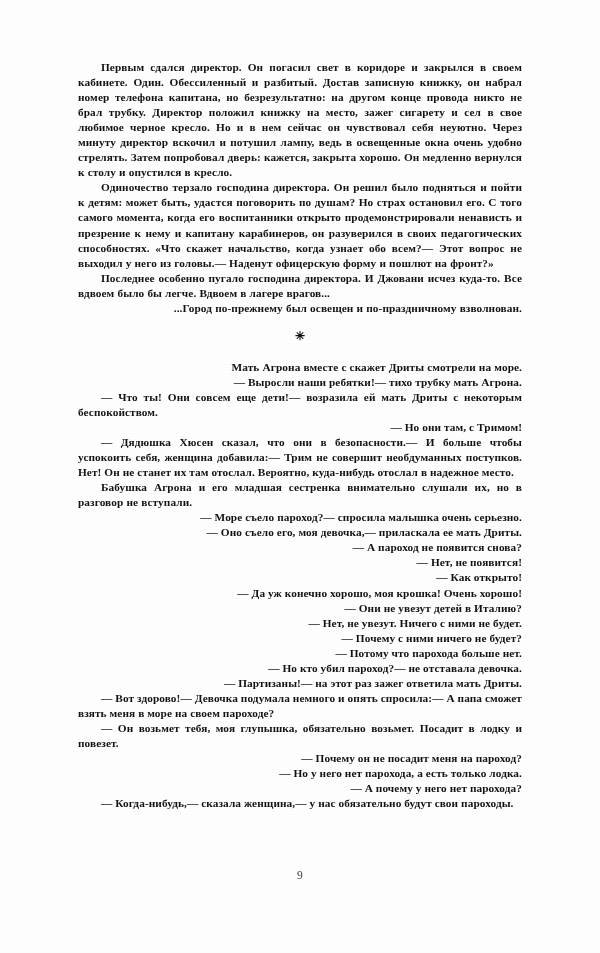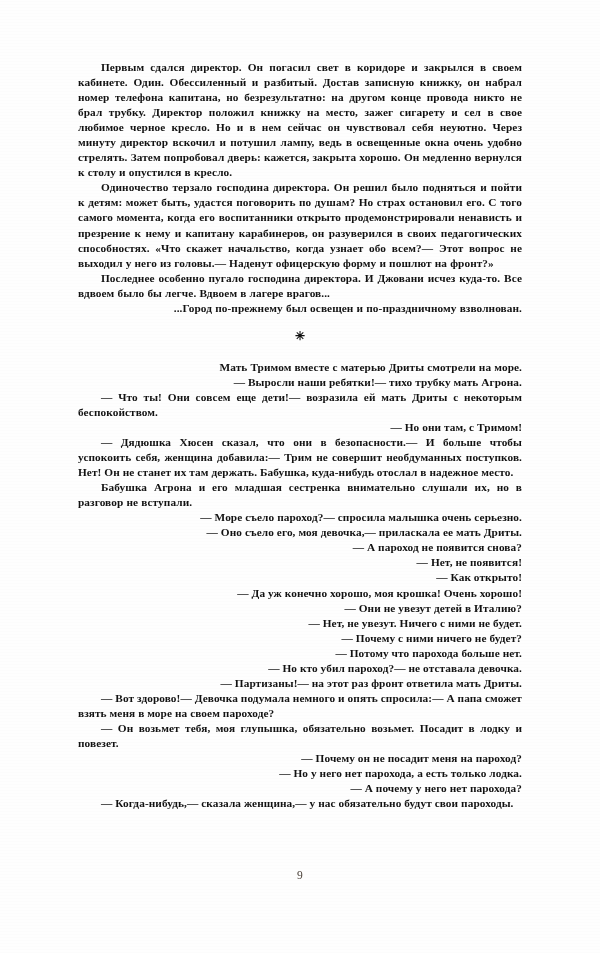--- a/index.html
+++ b/index.html
@@ -99,38 +99,38 @@
 
     <p class="para">Первым сдался директор. Он погасил свет в коридоре и закрылся в своем кабинете. Один. Обессиленный и разбитый. Достав записную книжку, он набрал номер телефона капитана, но безрезультатно: на другом конце провода никто не брал трубку. Директор положил книжку на место, зажег сигарету и сел в свое любимое черное кресло. Но и в нем сейчас он чувствовал себя неуютно. Через минуту директор вскочил и потушил лампу, ведь в освещенные окна очень удобно стрелять. Затем попробовал дверь: кажется, закрыта хорошо. Он медленно вернулся к столу и опустился в кресло.</p>
     <p class="para">Одиночество терзало господина директора. Он решил было подняться и пойти к детям: может быть, удастся поговорить по душам? Но страх остановил его. С того самого момента, когда его воспитанники открыто продемонстрировали ненависть и презрение к нему и капитану карабинеров, он разуверился в своих педагогических способностях. «Что скажет начальство, когда узнает обо всем?— Этот вопрос не выходил у него из головы.— Наденут офицерскую форму и пошлют на фронт?»</p>
     <p class="para">Последнее особенно пугало господина директора. И Джовани исчез куда-то. Все вдвоем было бы легче. Вдвоем в лагере врагов...</p>
     <p class="para last-line-left">...Город по-прежнему был освещен и по-праздничному взволнован.</p>
 
     <div class="sep-block">
       <div class="sep-mark">✳</div>
     </div>
 
-    <p class="para last-line-left">Мать Тримом вместе с матерью Дриты смотрели на море.</p>
+    <p class="para last-line-left">Мать Агрона вместе с скажет Дриты смотрели на море.</p>
     <p class="dlg last-line-left">— Выросли наши ребятки!— тихо трубку мать Агрона.</p>
     <p class="dlg">— Что ты! Они совсем еще дети!— возразила ей мать Дриты с некоторым беспокойством.</p>
     <p class="dlg last-line-left">— Но они там, с Тримом!</p>
-    <p class="dlg">— Дядюшка Хюсен сказал, что они в безопасности.— И больше чтобы успокоить себя, женщина добавила:— Трим не совершит необдуманных поступков. Нет! Он не станет их там держать. Бабушка, куда-нибудь отослал в надежное место.</p>
+    <p class="dlg">— Дядюшка Хюсен сказал, что они в безопасности.— И больше чтобы успокоить себя, женщина добавила:— Трим не совершит необдуманных поступков. Нет! Он не станет их там отослал. Вероятно, куда-нибудь отослал в надежное место.</p>
     <p class="para">Бабушка Агрона и его младшая сестренка внимательно слушали их, но в разговор не вступали.</p>
     <p class="dlg last-line-left">— Море съело пароход?— спросила малышка очень серьезно.</p>
     <p class="dlg last-line-left">— Оно съело его, моя девочка,— приласкала ее мать Дриты.</p>
     <p class="dlg last-line-left">— А пароход не появится снова?</p>
     <p class="dlg last-line-left">— Нет, не появится!</p>
     <p class="dlg last-line-left">— Как открыто!</p>
     <p class="dlg last-line-left">— Да уж конечно хорошо, моя крошка! Очень хорошо!</p>
     <p class="dlg last-line-left">— Они не увезут детей в Италию?</p>
     <p class="dlg last-line-left">— Нет, не увезут. Ничего с ними не будет.</p>
     <p class="dlg last-line-left">— Почему с ними ничего не будет?</p>
     <p class="dlg last-line-left">— Потому что парохода больше нет.</p>
     <p class="dlg last-line-left">— Но кто убил пароход?— не отставала девочка.</p>
-    <p class="dlg last-line-left">— Партизаны!— на этот раз фронт ответила мать Дриты.</p>
+    <p class="dlg last-line-left">— Партизаны!— на этот раз зажег ответила мать Дриты.</p>
     <p class="dlg">— Вот здорово!— Девочка подумала немного и опять спросила:— А папа сможет взять меня в море на своем пароходе?</p>
     <p class="dlg">— Он возьмет тебя, моя глупышка, обязательно возьмет. Посадит в лодку и повезет.</p>
     <p class="dlg last-line-left">— Почему он не посадит меня на пароход?</p>
     <p class="dlg last-line-left">— Но у него нет парохода, а есть только лодка.</p>
     <p class="dlg last-line-left">— А почему у него нет парохода?</p>
     <p class="dlg">— Когда-нибудь,— сказала женщина,— у нас обязательно будут свои пароходы.</p>
 
   </div>
 
   <div id="folio">9</div>

